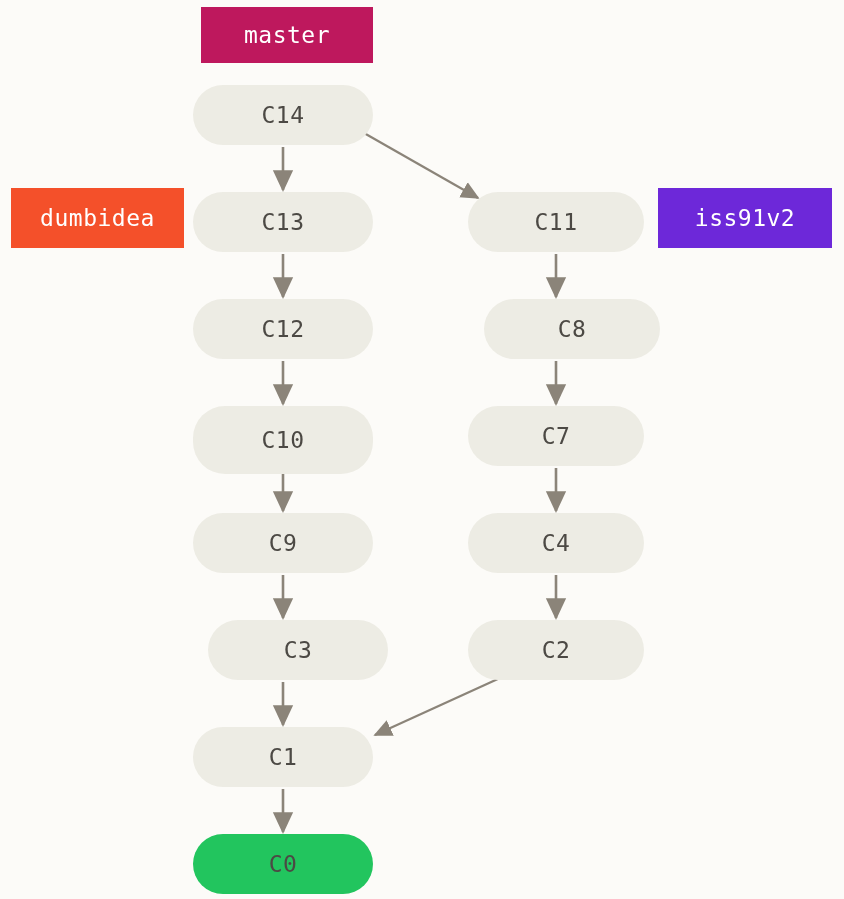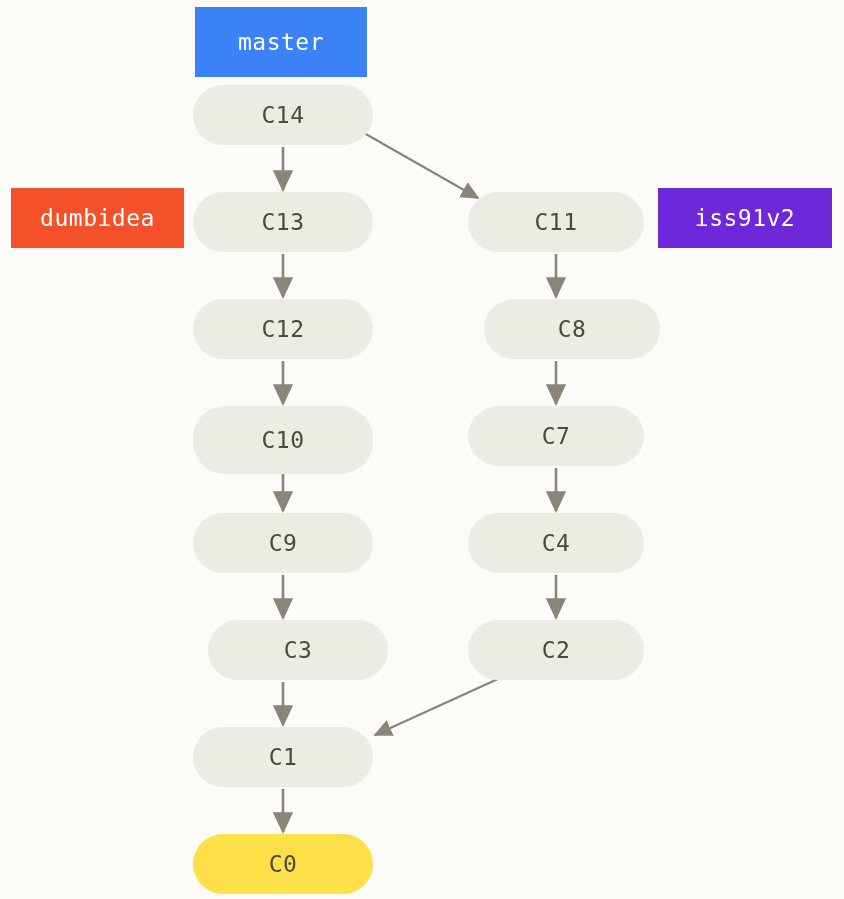--- a/index.html
+++ b/index.html
@@ -83,26 +83,26 @@
   </svg>
 
   <div id="nodes-group">
       <div class="commit-node" style="left: 193px; top: 85px; width: 180px; height: 60px; background: rgb(237, 236, 228); color: rgb(76, 73, 68);">C14</div>
       <div class="commit-node" style="left: 193px; top: 192px; width: 180px; height: 60px; background: rgb(237, 236, 228); color: rgb(76, 73, 68);">C13</div>
       <div class="commit-node" style="left: 193px; top: 299px; width: 180px; height: 60px; background: rgb(237, 236, 228); color: rgb(76, 73, 68);">C12</div>
       <div class="commit-node" style="left: 193px; top: 406px; width: 180px; height: 68px; background: rgb(237, 236, 228); color: rgb(76, 73, 68);">C10</div>
       <div class="commit-node" style="left: 193px; top: 513px; width: 180px; height: 60px; background: rgb(237, 236, 228); color: rgb(76, 73, 68);">C9</div>
       <div class="commit-node" style="left: 208px; top: 620px; width: 180px; height: 60px; background: rgb(237, 236, 228); color: rgb(76, 73, 68);">C3</div>
       <div class="commit-node" style="left: 193px; top: 727px; width: 180px; height: 60px; background: rgb(237, 236, 228); color: rgb(76, 73, 68);">C1</div>
-      <div class="commit-node" style="left: 193px; top: 834px; width: 180px; height: 60px; background: #fde047; color: rgb(76, 73, 68);">C0</div>
+      <div class="commit-node" style="left: 193px; top: 834px; width: 180px; height: 60px; background: #22c55e; color: rgb(76, 73, 68);">C0</div>
       <div class="commit-node" style="left: 468px; top: 192px; width: 176px; height: 60px; background: rgb(237, 236, 228); color: rgb(76, 73, 68);">C11</div>
       <div class="commit-node" style="left: 484px; top: 299px; width: 176px; height: 60px; background: rgb(237, 236, 228); color: rgb(76, 73, 68);">C8</div>
       <div class="commit-node" style="left: 468px; top: 406px; width: 176px; height: 60px; background: rgb(237, 236, 228); color: rgb(76, 73, 68);">C7</div>
       <div class="commit-node" style="left: 468px; top: 513px; width: 176px; height: 60px; background: rgb(237, 236, 228); color: rgb(76, 73, 68);">C4</div>
       <div class="commit-node" style="left: 468px; top: 620px; width: 176px; height: 60px; background: rgb(237, 236, 228); color: rgb(76, 73, 68);">C2</div>
     </div>
   <div id="labels-group">
-      <div class="branch-label" style="left: 195px; top: 7px; width: 172px; height: 70px; background: #3b82f6; color: rgb(255, 255, 255);">master</div>
+      <div class="branch-label" style="left: 201px; top: 7px; width: 172px; height: 56px; background: #be185d; color: rgb(255, 255, 255);">master</div>
       <div class="branch-label" style="left: 11px; top: 188px; width: 173px; height: 60px; background: rgb(244, 80, 42); color: rgb(255, 255, 255);">dumbidea</div>
       <div class="branch-label" style="left: 658px; top: 188px; width: 174px; height: 60px; background: #6d28d9; color: rgb(255, 255, 255);">iss91v2</div>
     </div>
 
 </div>
 
 </body></html>

